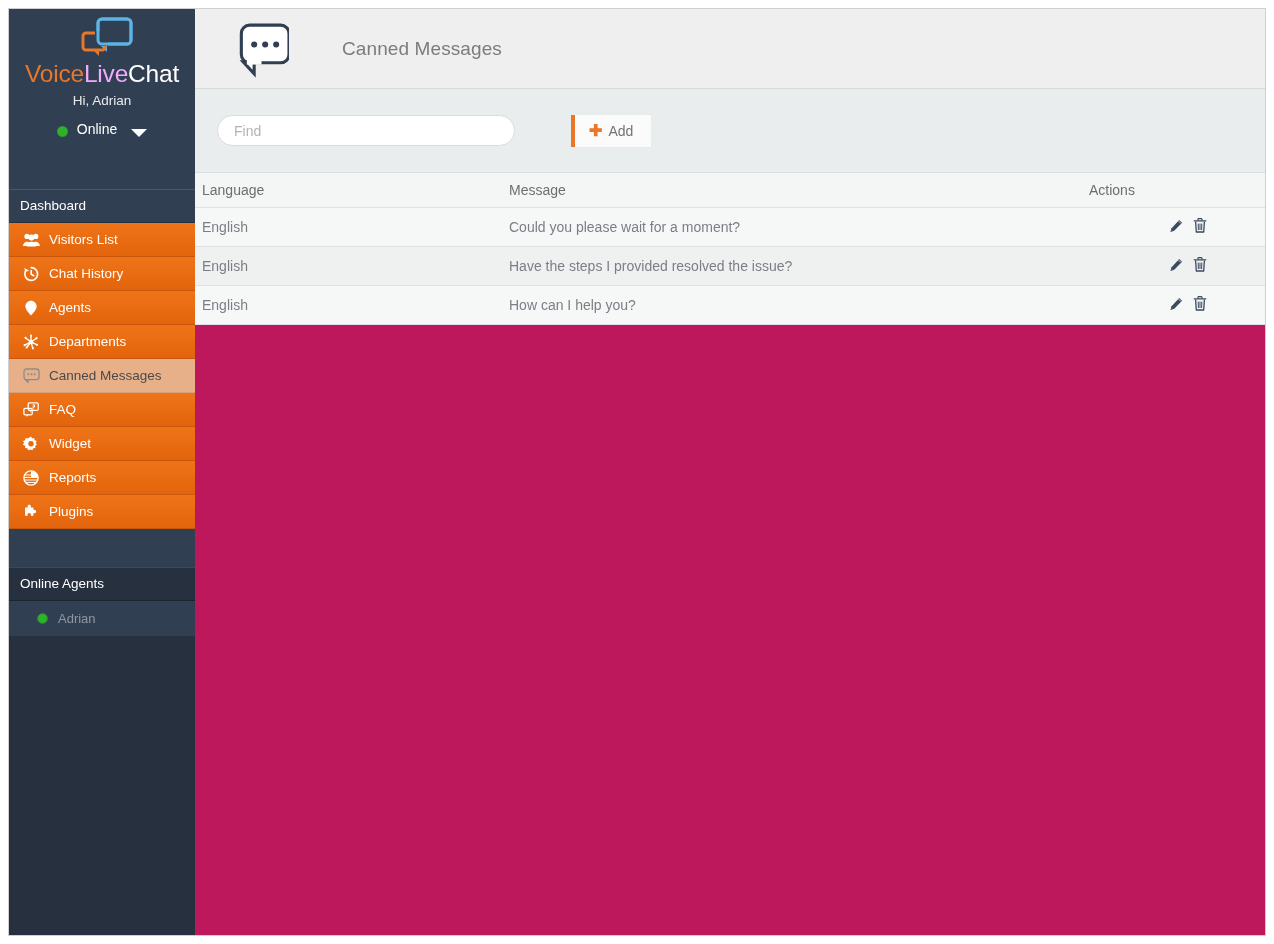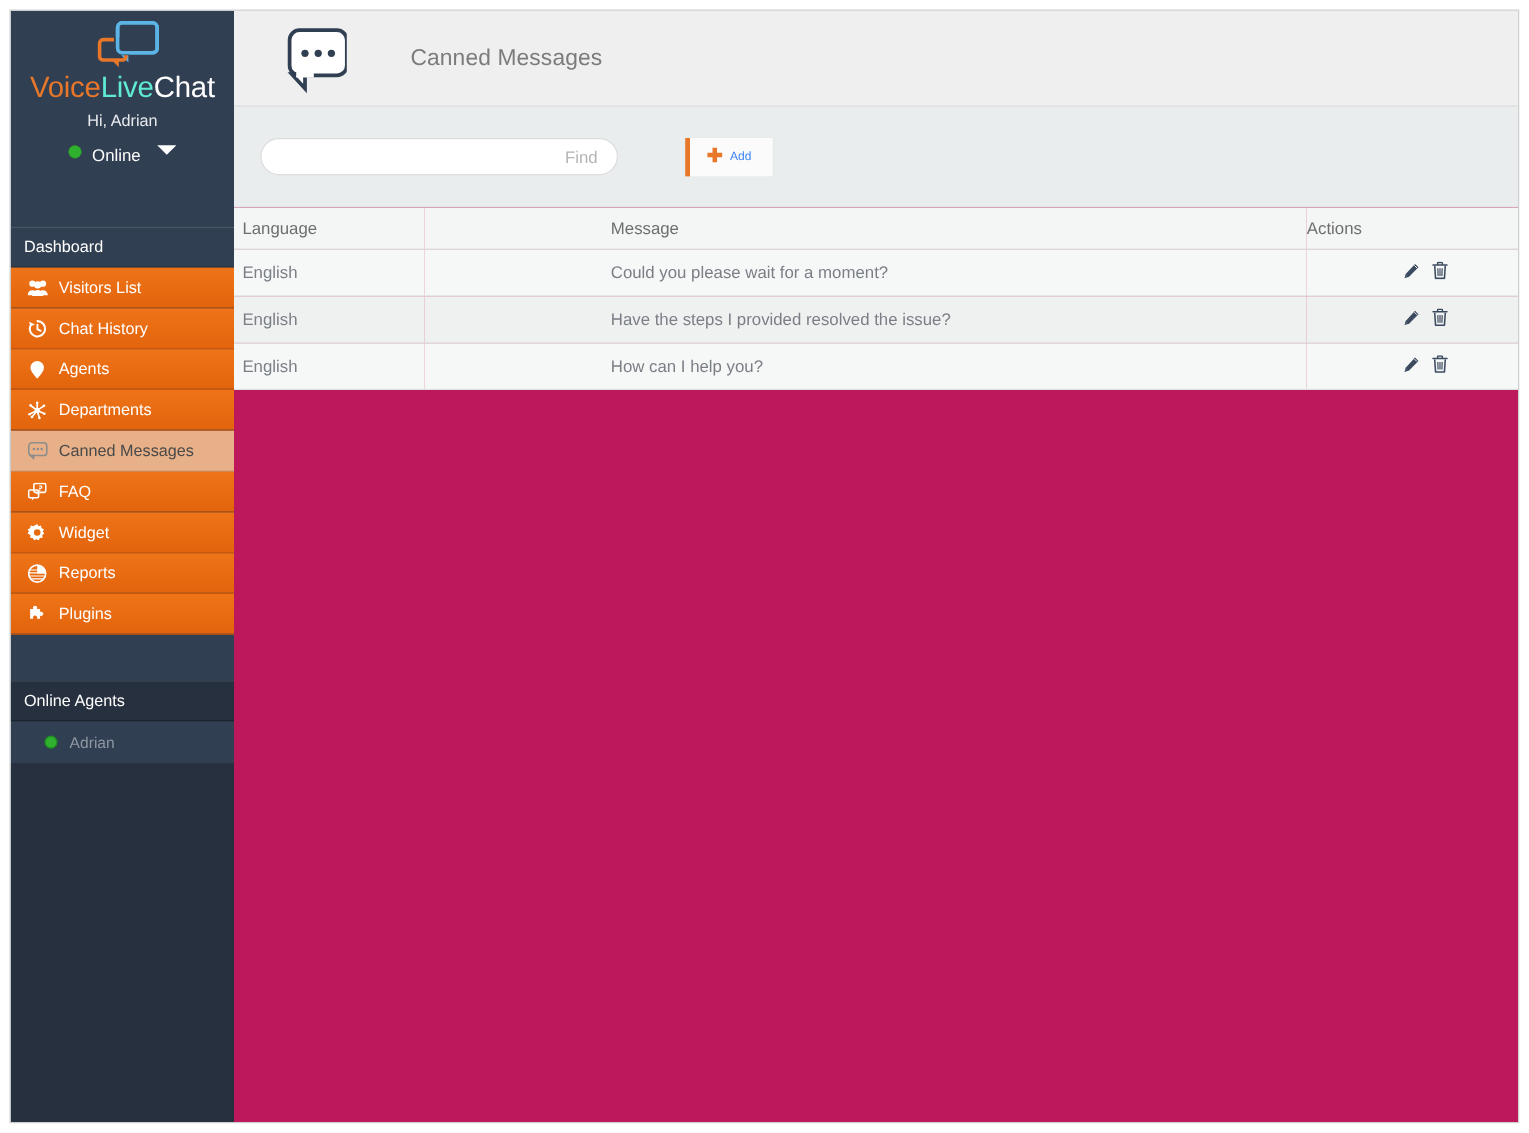--- a/index.html
+++ b/index.html
@@ -49,33 +49,33 @@
     align-items: flex-end;
     margin-bottom: 1px;
   }
   .brand-wordmark {
     font-size: 24.5px;
     letter-spacing: -0.2px;
     line-height: 30px;
     white-space: nowrap;
   }
   .wm-voice { color: #e8772a; }
-  .wm-live  { color: #5eead4; }
+  .wm-live  { color: #f0abfc; }
   .wm-chat  { color: #ffffff; }
 
   .greeting {
     color: #e8eaee;
     font-size: 13.5px;
     line-height: 20px;
     margin-top: 2px;
   }
 
   .status-row {
     display: flex;
-    align-items: flex-start;
+    align-items: flex-end;
     justify-content: center;
     gap: 9px;
     margin-top: 10px;
     margin-bottom: 14px;
     cursor: pointer;
   }
   .status-dot {
     width: 11px; height: 11px;
     border-radius: 50%;
     background: #2fb02f;
@@ -210,21 +210,20 @@
     height: 31px;
     border: 1px solid #dcdcdc;
     border-radius: 16px;
     background: #ffffff;
     padding: 0 16px;
     font-size: 14px;
     color: #555;
     font-family: "Liberation Sans", sans-serif;
     box-sizing: border-box;
     outline: none;
-    text-align: right;
   }
   .find-input::placeholder { color: #b4b4b4; }
 
   .add-button {
     margin-left: 56px;
     height: 32px;
     background: #fbfbfb;
     border: none;
     border-left: 4px solid #e8772a;
     display: flex;
@@ -235,22 +234,22 @@
     box-shadow: 0 0 1px rgba(0,0,0,0.06);
   }
   .add-plus {
     color: #e8772a;
     font-size: 16px;
     font-weight: bold;
     line-height: 16px;
     margin-right: 6px;
   }
   .add-label {
-    color: #3b82f6;
-    font-size: 10px;
+    color: #737373;
+    font-size: 14px;
   }
 
   
   #table-wrap {
     flex: 1 1 auto;
     overflow: hidden;
     background: #be185d;
   }
   table.data-table {
     width: 100%;

